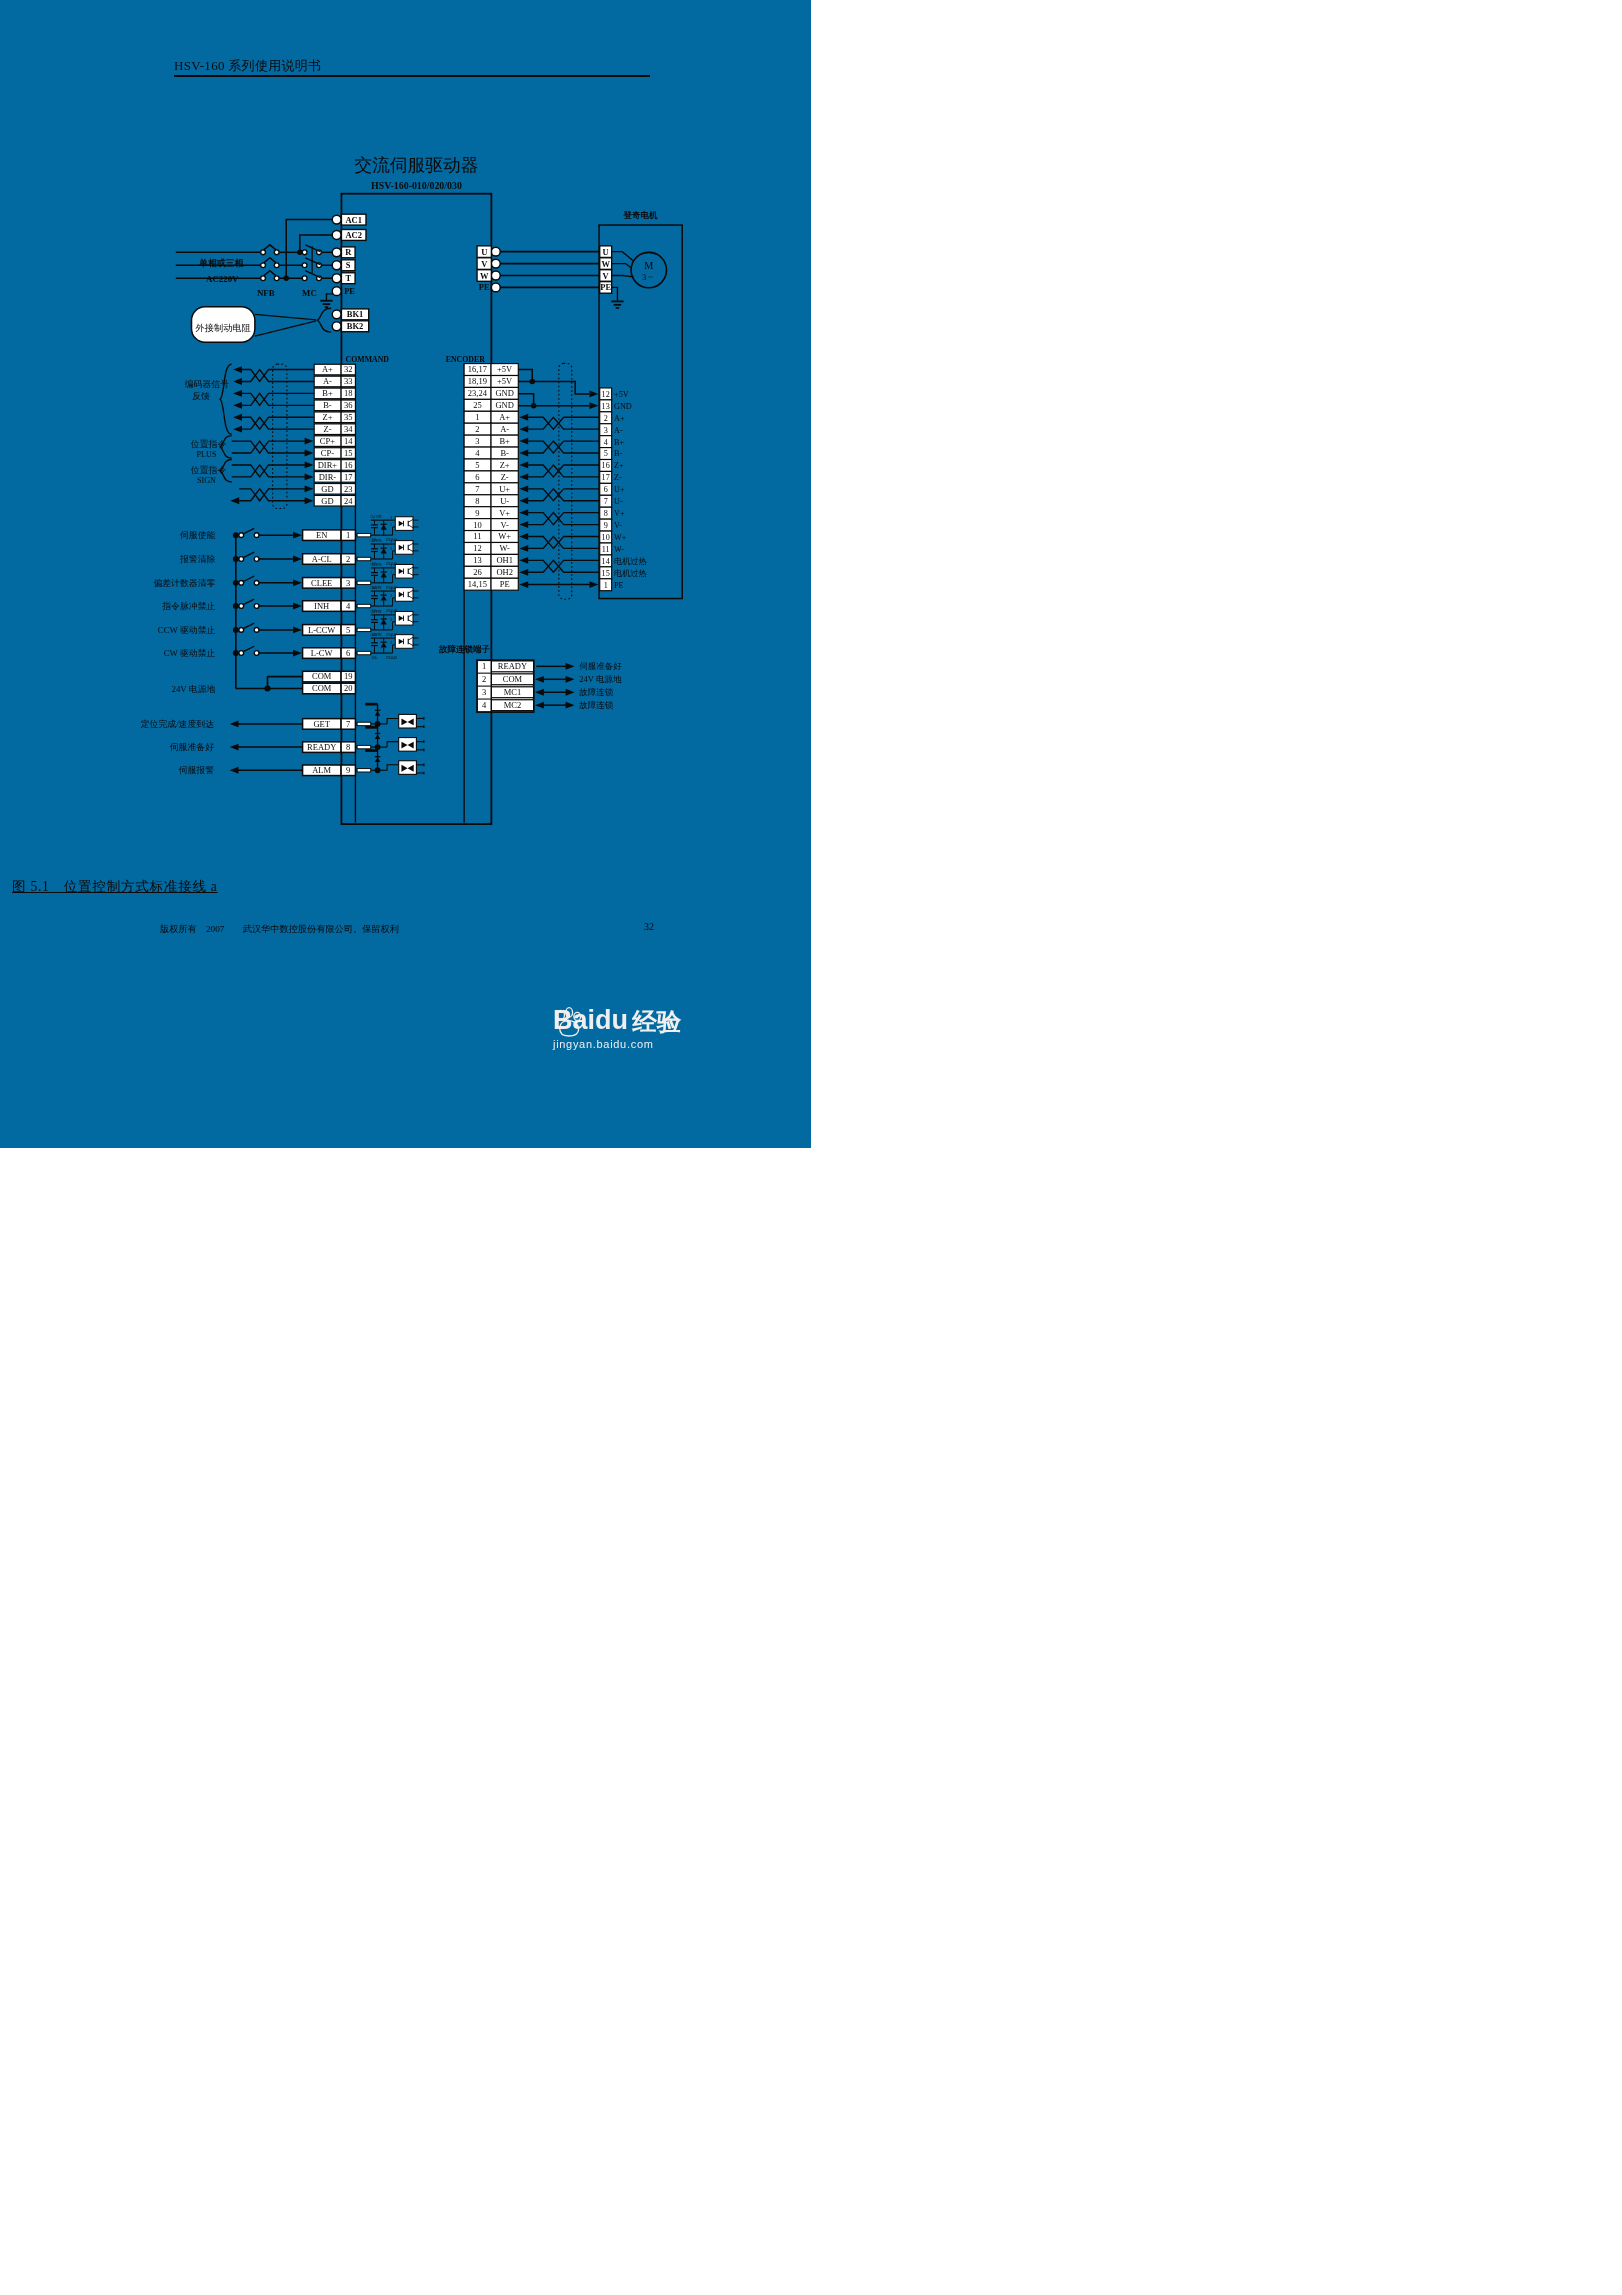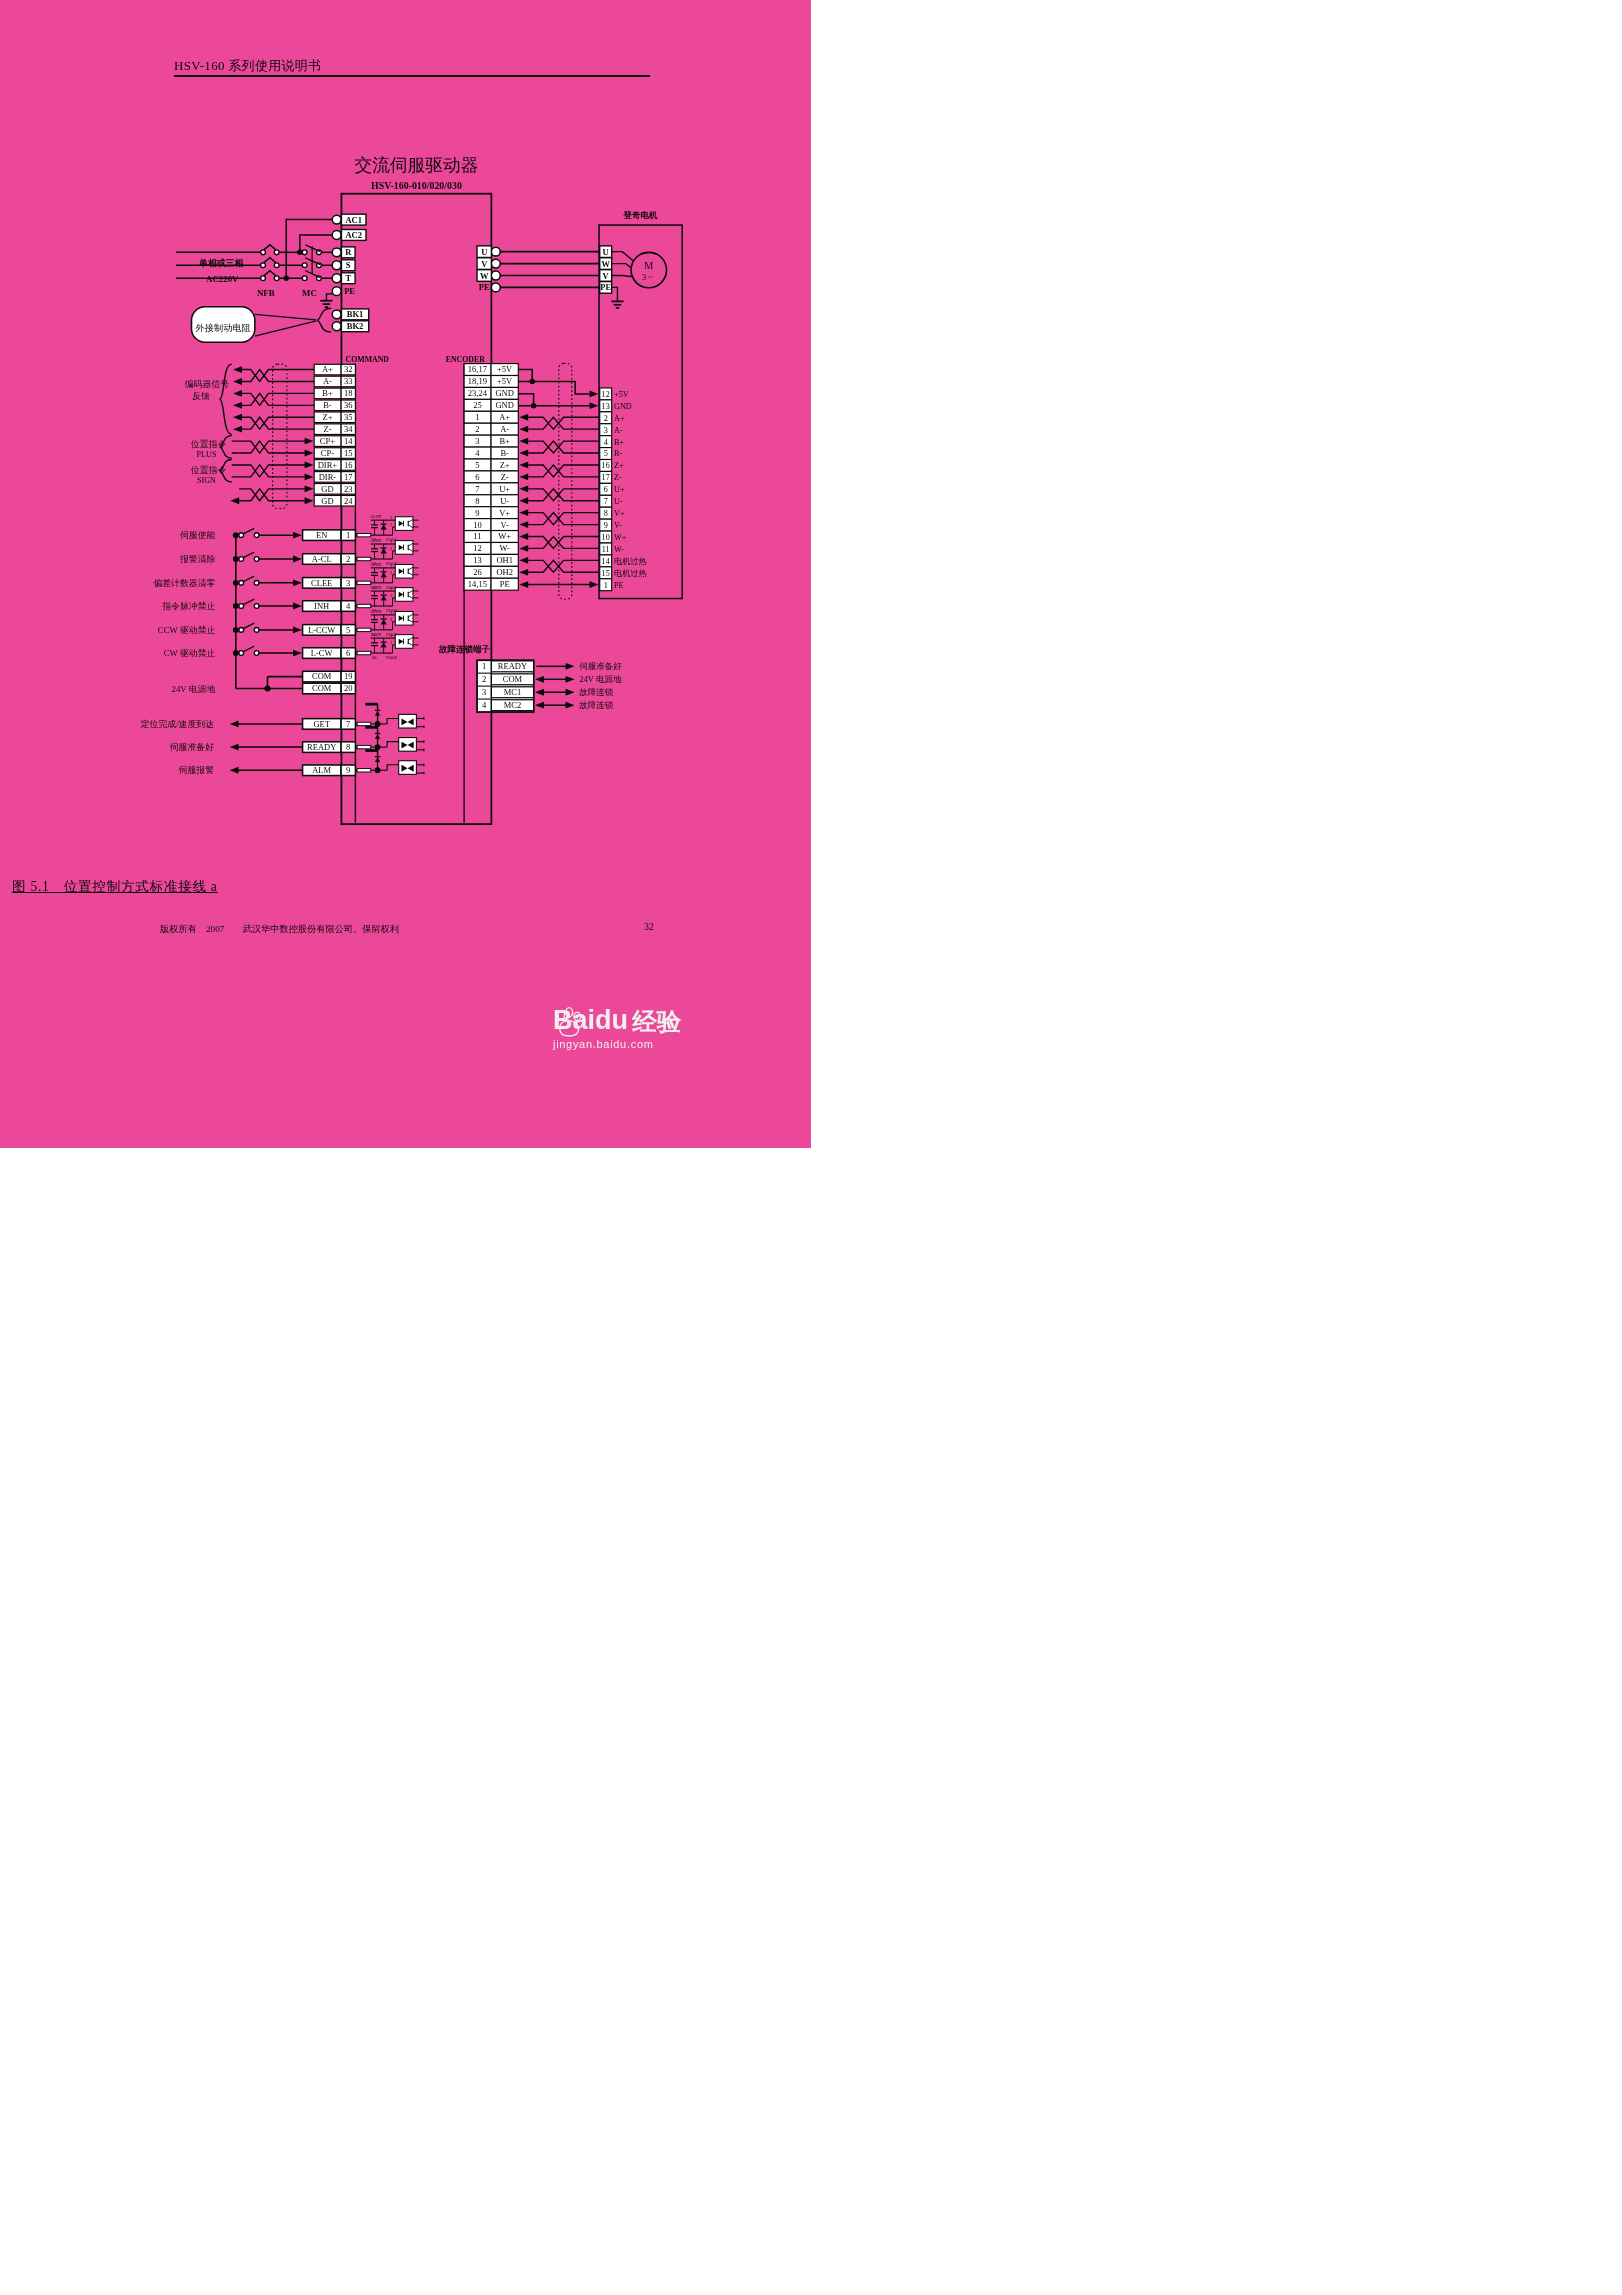--- a/index.html
+++ b/index.html
@@ -1,16 +1,16 @@
 <!DOCTYPE html>
 <html style="font-size:11px"><head>
 <meta charset="utf-8">
 <style>
   html,body{margin:0;padding:0;background:#ffffff;}
-  .page{position:relative;width:811px;height:1148px;background:#ec4899;overflow:hidden;
+  .page{position:relative;width:811px;height:1148px;background:#0369a1;overflow:hidden;
         font-family:"Liberation Serif","DejaVu Serif",serif;color:#0a0a0a;}
   .hdr{position:absolute;left:174px;top:57px;font-size:13px;letter-spacing:0.3px;}
   .hdr-rule{position:absolute;left:174px;top:75px;width:476px;height:1.7px;background:#0a0a0a;}
   .caption{position:absolute;left:12px;top:878px;width:811px;text-align:left;font-size:13.6px;letter-spacing:0.7px;text-decoration:underline;}
   .footer{position:absolute;left:148px;top:923px;font-size:9.2px;padding-left:12px;}
   .pageno{position:absolute;left:644px;top:921px;font-size:10px;}
   svg{position:absolute;left:0;top:0;}
   svg text{fill:#0a0a0a;font-family:"Liberation Serif","DejaVu Serif",serif;}
   .wm{position:absolute;left:553px;top:1007px;width:177px;color:#eeeeee;
       font-family:"Liberation Sans","DejaVu Sans",sans-serif;user-select:none;}

